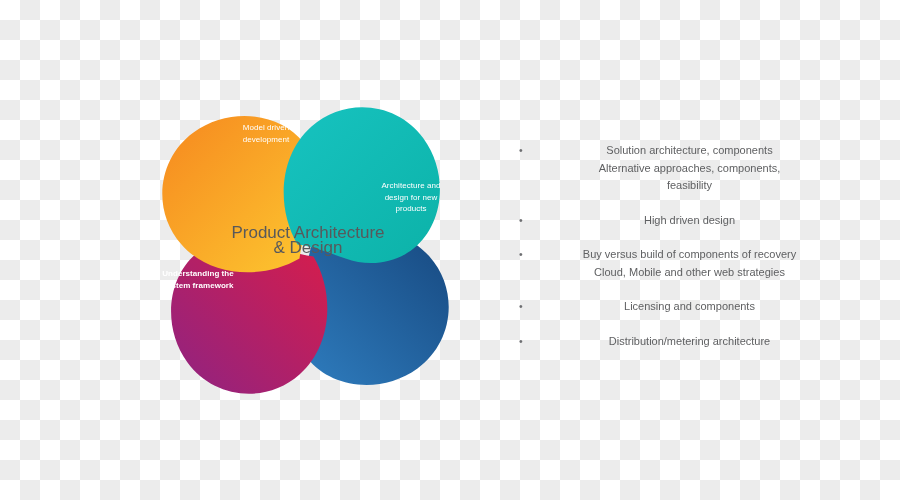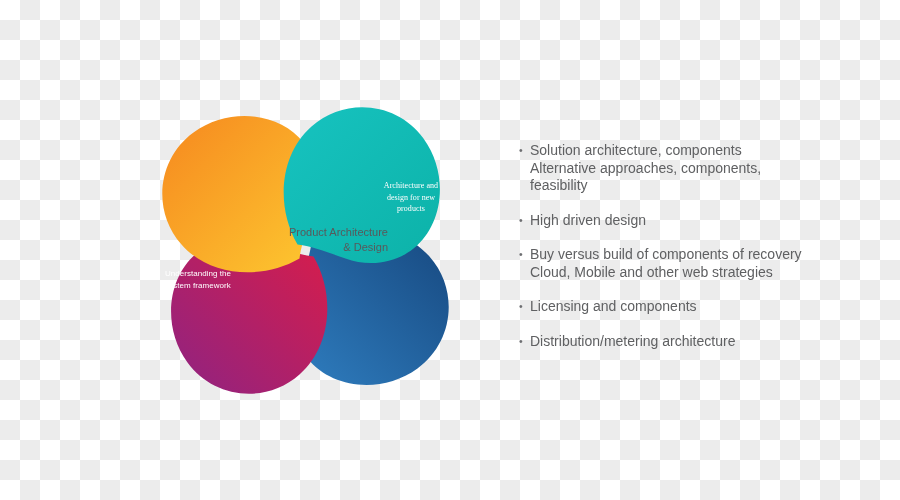--- a/index.html
+++ b/index.html
@@ -44,32 +44,32 @@
     position: absolute;
     text-align: center;
     color: #ffffff;
     font-size: 8px;
     line-height: 11.5px;
     letter-spacing: 0.05px;
     white-space: pre-line;
     pointer-events: none;
   }
   #label-model        { left: 95px;  top: 54px;  width: 106px; }
-  #label-architecture { left: 240px; top: 112px; width: 106px; font-family: Liberation Serif, serif; }
+  #label-architecture { left: 240px; top: 112px; width: 106px; }
   #label-reverse      { left: 155px; top: 252px; width: 124px; }
-  #label-understanding{ left: 22px;  top: 200px; width: 116px; }
+  #label-understanding{ left: 22px;  top: 200px; width: 116px; font-weight: bold; }
 
   #center-label {
     position: absolute;
     left: 110px;
     top: 157px;
     width: 160px;
-    text-align: right;
+    text-align: center;
     color: #58595b;
-    font-size: 11px;
+    font-size: 17px;
     line-height: 15px;
     white-space: pre-line;
   }
 
   
   #bullets {
     position: absolute;
     left: 519px;
     top: 142px;
     width: 330px;
@@ -82,23 +82,24 @@
   .bullet-dot {
     flex: 0 0 auto;
     width: 11px;
     color: #6d6e71;
     font-size: 10.5px;
     line-height: 17.5px;
   }
   .bullet-text {
     flex: 1 1 auto;
     color: #5f6062;
-    font-size: 14px;
+    font-size: 11px;
     line-height: 17.5px;
     white-space: pre-line;
+    text-align: center;
   }
 </style>
 </head>
 <body>
 
 <div id="canvas">
 
   <div id="diagram-wrap">
     <svg id="wheel-svg" viewBox="0 0 375 365" xmlns="http://www.w3.org/2000/svg">
       <defs>
@@ -143,20 +144,22 @@
                  C -2,22 4,8 6,-8 Z"></path>
         <path fill="url(#grad3)" transform="rotate(270)" d="M 6,-8
                  C 44,-30 96,-26 124,6
                  C 154,40 148,92 112,118
                  C 76,144 26,138 2,108
                  C -14,88 -16,62 -8,40
                  C -2,22 4,8 6,-8 Z"></path>
       </g>
     </svg>
 
+    <div class="petal-label" id="label-model">Model driven
+development</div>
     <div class="petal-label" id="label-architecture">Architecture and
 design for new
 products</div>
     <div class="petal-label" id="label-understanding">Understanding the
 system framework</div>
 
     <div id="center-label">Product Architecture
 &amp; Design</div>
   </div>
 

